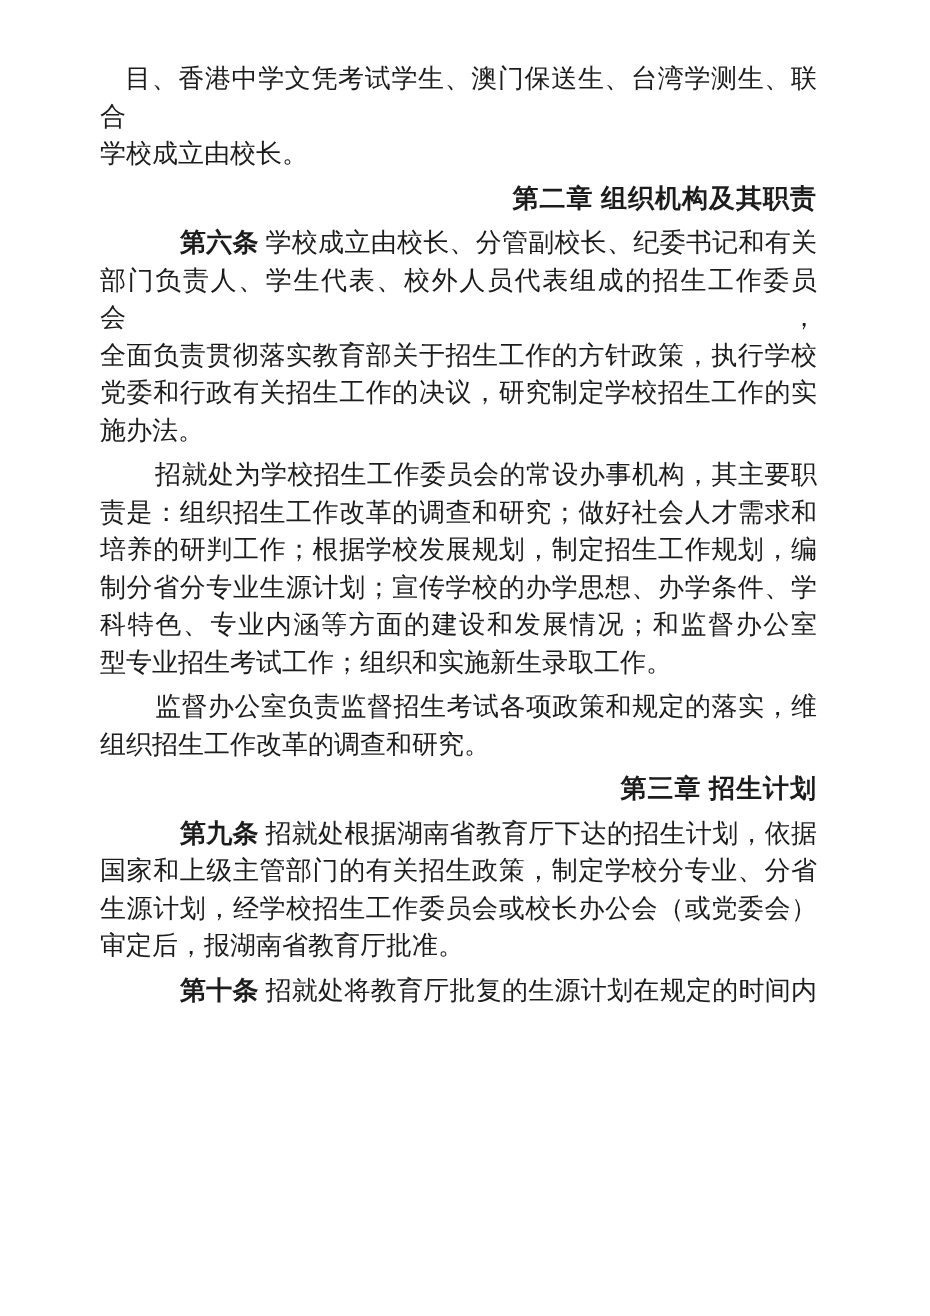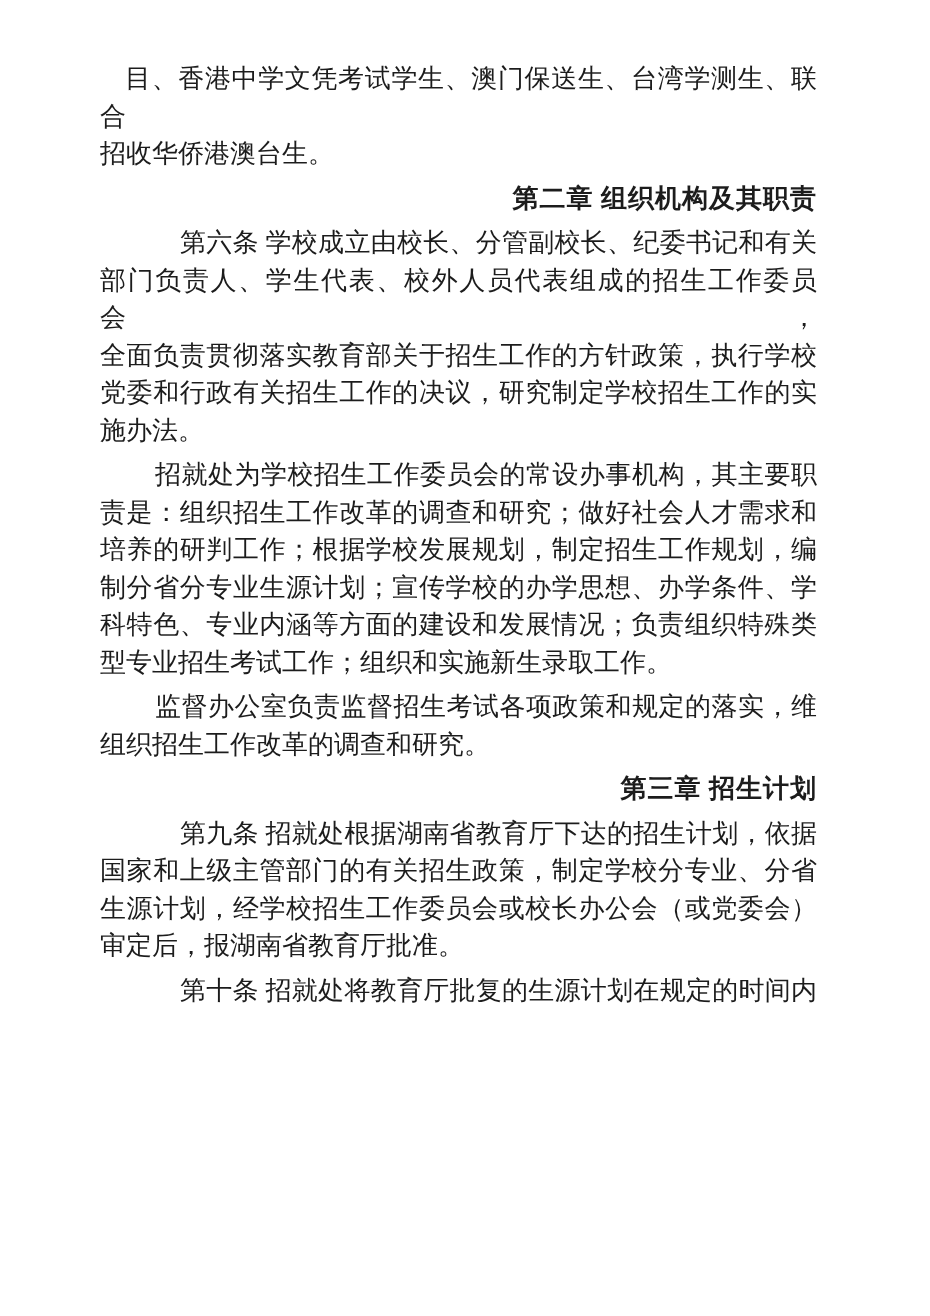--- a/index.html
+++ b/index.html
@@ -40,46 +40,46 @@
     text-align-last: justify;
     text-justify: inter-character;
   }
   .heading {
     font-weight: bold;
     text-align: right;
     margin: 0 0 7px 0;
     letter-spacing: 1px;
   }
   .article-no {
-    font-weight: normal;
+    font-weight: bold;
   }
 </style>
 </head>
 <body>
 
 <div class="page">
   <main class="doc-body">
       <div class="para">
         <div class="line justify" style="text-indent: 25px;"><span>目、香港中学文凭考试学生、澳门保送生、台湾学测生、联合</span></div>
-        <div class="line"><span>招收华侨港澳台生。</span></div>
+        <div class="line"><span>学校成立由校长。</span></div>
       </div>
       <div class="heading">第二章 组织机构及其职责</div>
       <div class="para">
         <div class="line justify" style="text-indent: 80px;"><span class="article-no">第六条</span><span> 学校成立由校长、分管副校长、纪委书记和有关</span></div>
         <div class="line justify"><span>部门负责人、学生代表、校外人员代表组成的招生工作委员会，</span></div>
         <div class="line justify"><span>全面负责贯彻落实教育部关于招生工作的方针政策，执行学校</span></div>
         <div class="line justify"><span>党委和行政有关招生工作的决议，研究制定学校招生工作的实</span></div>
         <div class="line"><span>施办法。</span></div>
       </div>
       <div class="para">
         <div class="line justify" style="text-indent: 55px;"><span>招就处为学校招生工作委员会的常设办事机构，其主要职</span></div>
         <div class="line justify"><span>责是：组织招生工作改革的调查和研究；做好社会人才需求和</span></div>
         <div class="line justify"><span>培养的研判工作；根据学校发展规划，制定招生工作规划，编</span></div>
         <div class="line justify"><span>制分省分专业生源计划；宣传学校的办学思想、办学条件、学</span></div>
-        <div class="line justify"><span>科特色、专业内涵等方面的建设和发展情况；负责组织特殊类</span></div>
+        <div class="line justify"><span>科特色、专业内涵等方面的建设和发展情况；和监督办公室</span></div>
         <div class="line"><span>型专业招生考试工作；组织和实施新生录取工作。</span></div>
       </div>
       <div class="para">
         <div class="line justify" style="text-indent: 55px;"><span>监督办公室负责监督招生考试各项政策和规定的落实，维</span></div>
         <div class="line"><span>组织招生工作改革的调查和研究。</span></div>
       </div>
       <div class="heading">第三章 招生计划</div>
       <div class="para">
         <div class="line justify" style="text-indent: 80px;"><span class="article-no">第九条</span><span> 招就处根据湖南省教育厅下达的招生计划，依据</span></div>
         <div class="line justify"><span>国家和上级主管部门的有关招生政策，制定学校分专业、分省</span></div>

